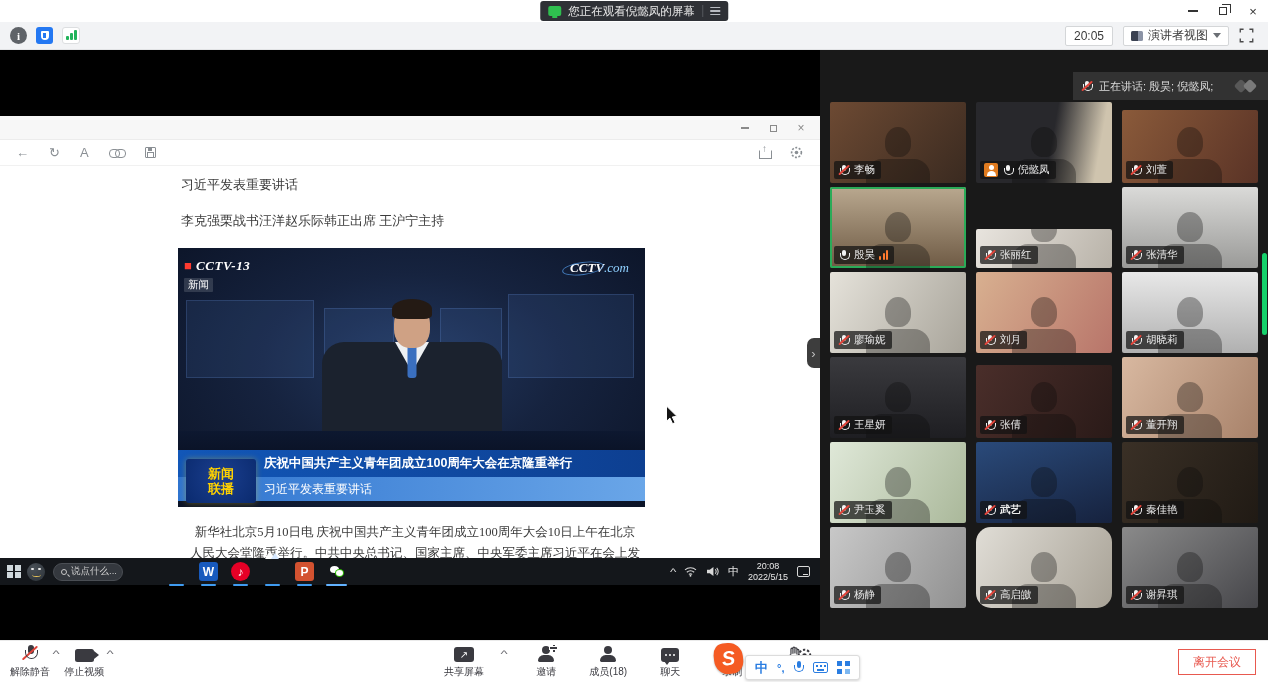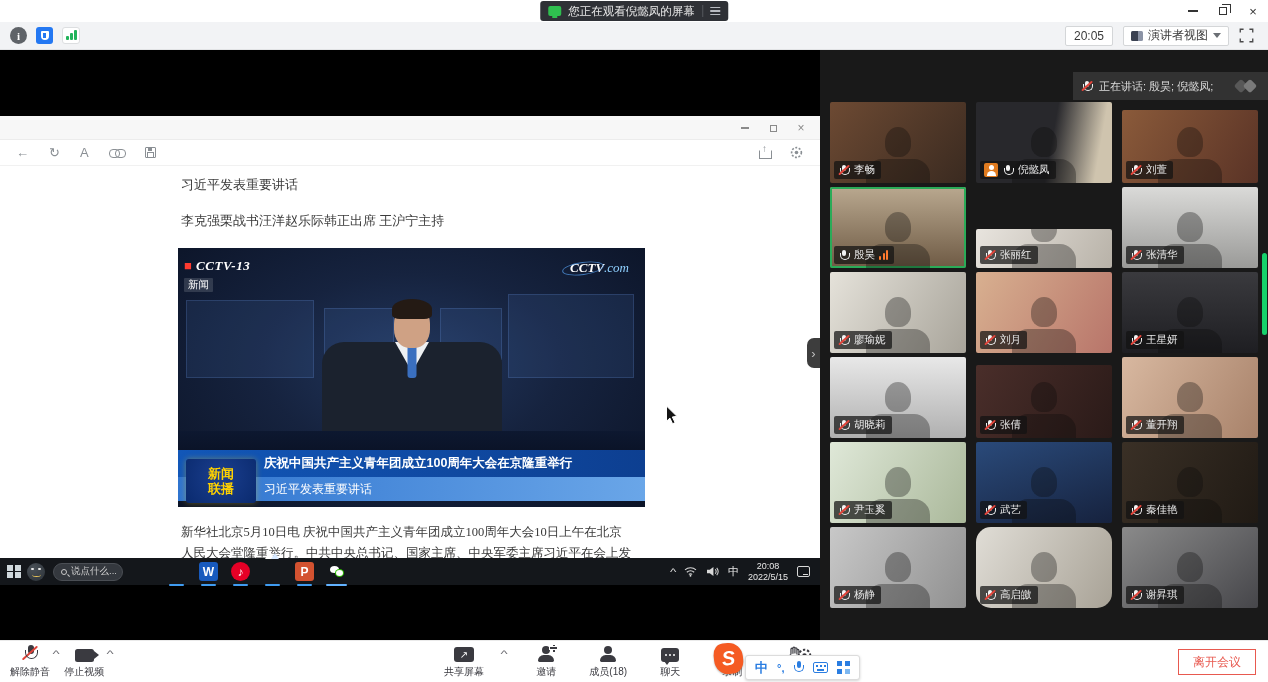--- a/index.html
+++ b/index.html
@@ -60,21 +60,21 @@
   .ic-link::before { left:0; } .ic-link::after { left:6px; }
   .ic-save { width:11px; height:11px; border:1.4px solid #8a8f94; border-radius:1px; position:relative; }
   .ic-save::before { content:""; position:absolute; left:2px; top:0; width:4px; height:3px; background:#8a8f94; }
   .ic-save::after { content:""; position:absolute; left:1.5px; bottom:0.5px; width:5px; height:3.5px; border:1px solid #8a8f94; border-bottom:0; }
   .ic-shareup { position:relative; width:12px; height:12px; }
   .ic-shareup::before { content:""; position:absolute; left:0; bottom:0; width:11px; height:7px; border:1.3px solid #8a8f94; border-top-color:transparent; }
   .ic-shareup::after { content:"\2191"; position:absolute; left:3px; top:-4px; font-size:10px; color:#8a8f94; }
   .doc-content { position:relative; height:392px; background:#fff; overflow:hidden; font-family:"Liberation Serif", serif; }
   .doc-headline { position:absolute; left:181px; top:10px; font-size:13px; color:#3c3c3c; }
   .doc-subheadline { position:absolute; left:181px; top:46px; font-size:13px; color:#3c3c3c; }
-  .doc-body { position:absolute; left:181px; top:356px; width:468px; font-size:12.5px; color:#3a3a3a; line-height:21px; }
+  .doc-body { position:absolute; left:181px; top:356px; width:468px; font-size:12.5px; color:#3a3a3a; line-height:21px;text-align:center; }
 
   
   .news-img { position:absolute; left:178px; top:82px; width:467px; height:259px; background:radial-gradient(ellipse at 50% 45%, #22375e 0%, #16233f 45%, #0b1326 100%); overflow:hidden; }
   .sp { position:absolute; background:rgba(90,140,220,.12); border:1px solid rgba(120,170,255,.18); }
   .sp1 { left:8px; top:52px; width:128px; height:78px; }
   .sp2 { left:330px; top:46px; width:126px; height:84px; }
   .sp3 { left:146px; top:60px; width:70px; height:52px; }
   .sp4 { left:262px; top:60px; width:62px; height:52px; }
   .cctv-logo { position:absolute; left:6px; top:10px; color:#fff; }
   .cctv-logo .l1 { font-size:13px; font-weight:bold; font-style:italic; letter-spacing:0.5px; }
@@ -151,21 +151,21 @@
   .v4 { background:linear-gradient(180deg,#b9a88f,#6e5a44); }
   .v5 { background:linear-gradient(120deg,#e8e4de,#b8b2a8);margin-top:42px; }
   .v6 { background:linear-gradient(180deg,#dadad8,#9a9a98); }
   .v7 { background:linear-gradient(120deg,#e5e2da,#a8a49a);font-family:Liberation Mono, monospace; }
   .v8 { background:linear-gradient(120deg,#d8b090,#b8756a); }
   .v9 { background:linear-gradient(180deg,#3a3a3e,#1e1e22); }
   .v10 { background:linear-gradient(180deg,#e8e8e8,#b0b0b0); }
   .v11 { background:linear-gradient(120deg,#4a2e2a,#2a1a18);margin-top:8px; }
   .v12 { background:linear-gradient(120deg,#d8b8a0,#a8826a); }
   .v13 { background:linear-gradient(120deg,#dfe8d8,#aab89a); }
-  .v14 { background:linear-gradient(160deg,#2a4a7a,#16223e); }
+  .v14 { background:linear-gradient(160deg,#2a4a7a,#16223e);font-weight:bold; }
   .v15 { background:linear-gradient(120deg,#3a3026,#201a14); }
   .v16 { background:linear-gradient(120deg,#c8c8c8,#909090); }
   .v17 { background:linear-gradient(120deg,#e0ddd6,#a8a296);border-radius:15px; }
   .v18 { background:linear-gradient(140deg,#8a8a8a,#46464a); }
   .namebar { position:absolute; left:4px; bottom:4px; background:rgba(18,18,18,.72); border-radius:2px; padding:2px 6px 2px 4px; display:flex; align-items:center; gap:4px; max-width:126px; }
   .pname { color:#ececec; font-size:10.5px; white-space:nowrap; overflow:hidden; }
   .micwrap { position:relative; width:12px; height:12px; flex:0 0 auto; }
   .mic { position:absolute; left:0; top:0; width:12px; height:12px; }
   .mic::before { content:""; position:absolute; left:4px; top:0.5px; width:4px; height:6px; background:#f2f2f2; border-radius:2px; }
   .mic::after { content:""; position:absolute; left:2px; top:3.5px; width:8px; height:6px; border:1px solid #f2f2f2; border-top:0; border-radius:0 0 5px 5px; }
@@ -491,39 +491,39 @@
         <div class="sil"></div>
         <div class="namebar">
           <span class="micwrap">
               <span class="mic"></span>
               <span class="slash"></span>
             </span>
           <span class="pname">刘月</span>
         </div>
       </div>
 
+      <div class="tile v10">
+        <div class="sil"></div>
+        <div class="namebar">
+          <span class="micwrap">
+              <span class="mic"></span>
+              <span class="slash"></span>
+            </span>
+          <span class="pname">胡晓莉</span>
+        </div>
+      </div>
+
       <div class="tile v9">
         <div class="sil"></div>
         <div class="namebar">
           <span class="micwrap">
               <span class="mic"></span>
               <span class="slash"></span>
             </span>
           <span class="pname">王星妍</span>
-        </div>
-      </div>
-
-      <div class="tile v10">
-        <div class="sil"></div>
-        <div class="namebar">
-          <span class="micwrap">
-              <span class="mic"></span>
-              <span class="slash"></span>
-            </span>
-          <span class="pname">胡晓莉</span>
         </div>
       </div>
 
       <div class="tile v11">
         <div class="sil"></div>
         <div class="namebar">
           <span class="micwrap">
               <span class="mic"></span>
               <span class="slash"></span>
             </span>

